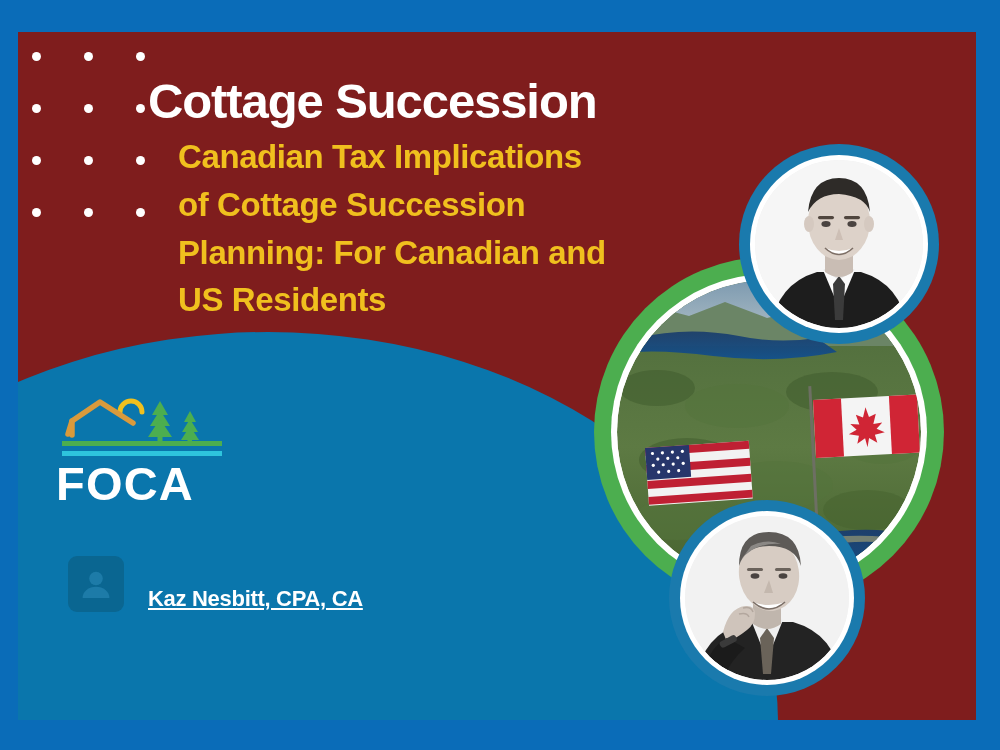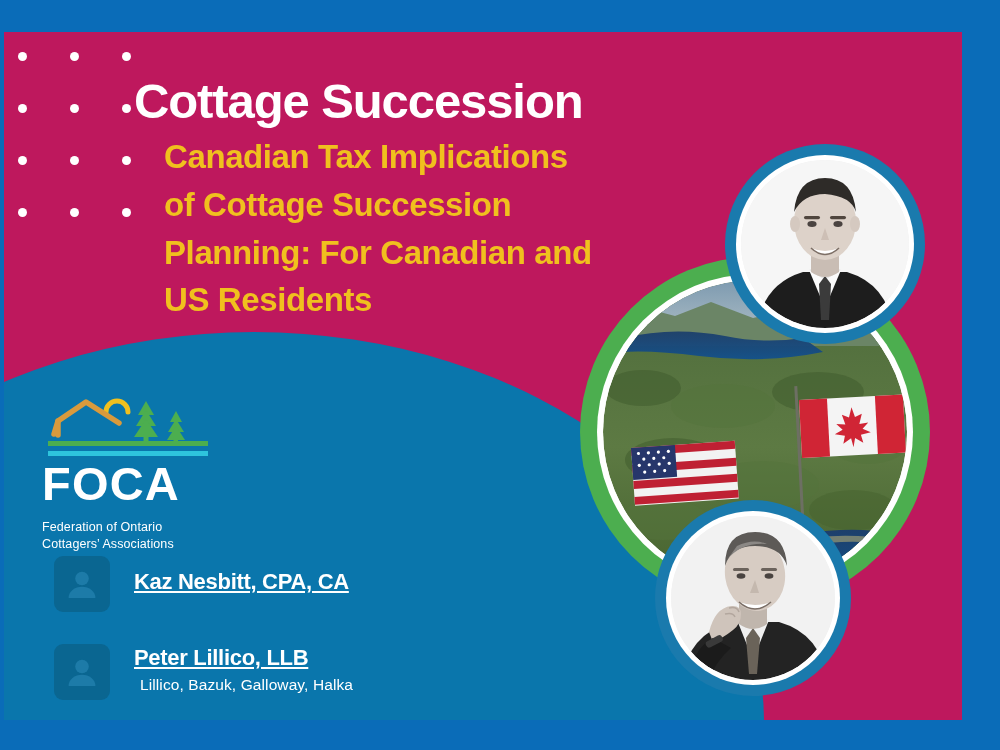--- a/index.html
+++ b/index.html
@@ -16,25 +16,25 @@
     position: relative;
     width: 1000px;
     height: 750px;
     overflow: hidden;
     background: #0a6cb8;
   }
 
   
   #panel {
     position: absolute;
-    left: 4px;
+    left: 18px;
     top: 32px;
     width: 958px;
     height: 688px;
-    background: #be185d;
+    background: #7f1d1d;
     overflow: hidden;
   }
 
   
   #curve-wedge {
     position: absolute;
     left: -260px;
     top: 300px;
     width: 1020px;
     height: 780px;
@@ -111,21 +111,21 @@
 
   
   #speakers {
     position: absolute;
     left: 50px;
     top: 518px;
     width: 420px;
   }
   .speaker-row {
     display: flex;
-    align-items: center;
+    align-items: flex-end;
     margin-bottom: 26px;
   }
   .speaker-icon-box {
     width: 56px;
     height: 56px;
     border-radius: 9px;
     background: #0a6691;
     display: flex;
     align-items: center;
     justify-content: center;
@@ -279,52 +279,36 @@
         <path d="M134 17 L128 28 L140 28 Z" fill="#4cae4f"></path>
         <path d="M134 25 L126 38 L142 38 Z" fill="#4cae4f"></path>
         <path d="M134 32 L125 46 L143 46 Z" fill="#4cae4f"></path>
         <rect x="131.5" y="43" width="4.5" height="7" fill="#4cae4f"></rect>
 
         <rect x="6" y="47" width="160" height="5" fill="#4cae4f"></rect>
 
         <rect x="6" y="57" width="160" height="5" fill="#2ec4dd"></rect>
       </svg>
       <div id="foca-word">FOCA</div>
-      <div id="foca-tagline">
-        <div class="foca-tag-line">Federation of Ontario</div>
-        <div class="foca-tag-line">Cottagers’ Associations</div>
-      </div>
     </div>
 
     <div id="speakers">
 
       <div class="speaker-row">
         <div class="speaker-icon-box">
           <svg width="34" height="34" viewBox="0 0 34 34">
             <circle cx="17" cy="11.5" r="6.8" fill="#1d7ba8"></circle>
             <path d="M3.6 31 a13.4 11.2 0 0 1 26.8 0 Z" fill="#1d7ba8"></path>
           </svg>
         </div>
         <div class="speaker-text">
           <div class="speaker-name">Kaz Nesbitt, CPA, CA</div>
         </div>
       </div>
 
-      <div class="speaker-row">
-        <div class="speaker-icon-box">
-          <svg width="34" height="34" viewBox="0 0 34 34">
-            <circle cx="17" cy="11.5" r="6.8" fill="#1d7ba8"></circle>
-            <path d="M3.6 31 a13.4 11.2 0 0 1 26.8 0 Z" fill="#1d7ba8"></path>
-          </svg>
-        </div>
-        <div class="speaker-text">
-          <div class="speaker-name">Peter Lillico, LLB</div>
-          <div class="speaker-org">Lillico, Bazuk, Galloway, Halka</div>
-        </div>
-      </div>
 
     </div>
 
     <div id="image-cluster">
 
       <div id="center-photo-ring">
         <div id="center-photo-white">
           <div id="center-photo">
             <svg width="304" height="304" viewBox="0 0 304 304">
               <defs>

